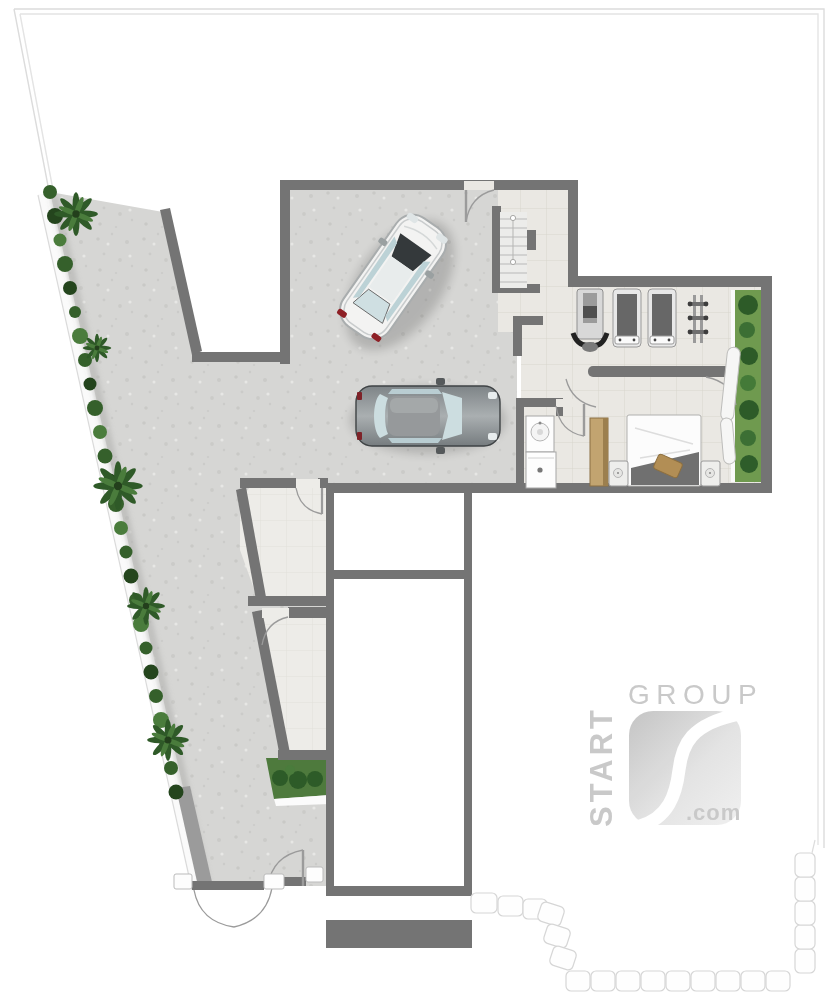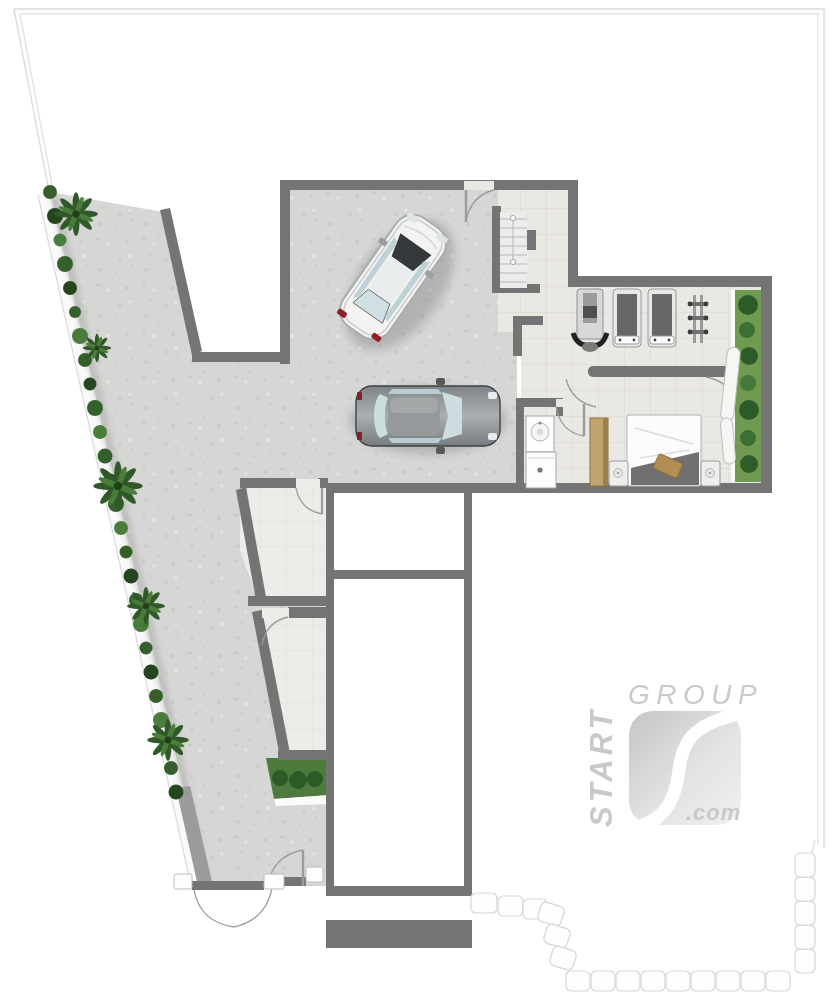--- a/index.html
+++ b/index.html
@@ -1,17 +1,17 @@
 <!DOCTYPE html>
 <html><head>
 <meta charset="utf-8">
 <style>
   html,body{margin:0;padding:0;background:#ffffff;}
   .stage{position:relative;width:832px;height:1000px;background:#ffffff;overflow:hidden;
-         font-family:"Liberation Sans", sans-serif;font-style:italic;}
+         font-family:"Liberation Sans", sans-serif;}
   svg{position:absolute;left:0;top:0;}
   .wm-group-text{letter-spacing:6.5px;font-weight:400;}
   .wm-start-text{letter-spacing:4px;font-weight:bold;}
   .wm-com-text{letter-spacing:1px;font-weight:bold;}
 </style>
 </head>
 <body>
 
 <div class="stage">
 <svg width="832" height="1000" viewBox="0 0 832 1000" xmlns="http://www.w3.org/2000/svg">

